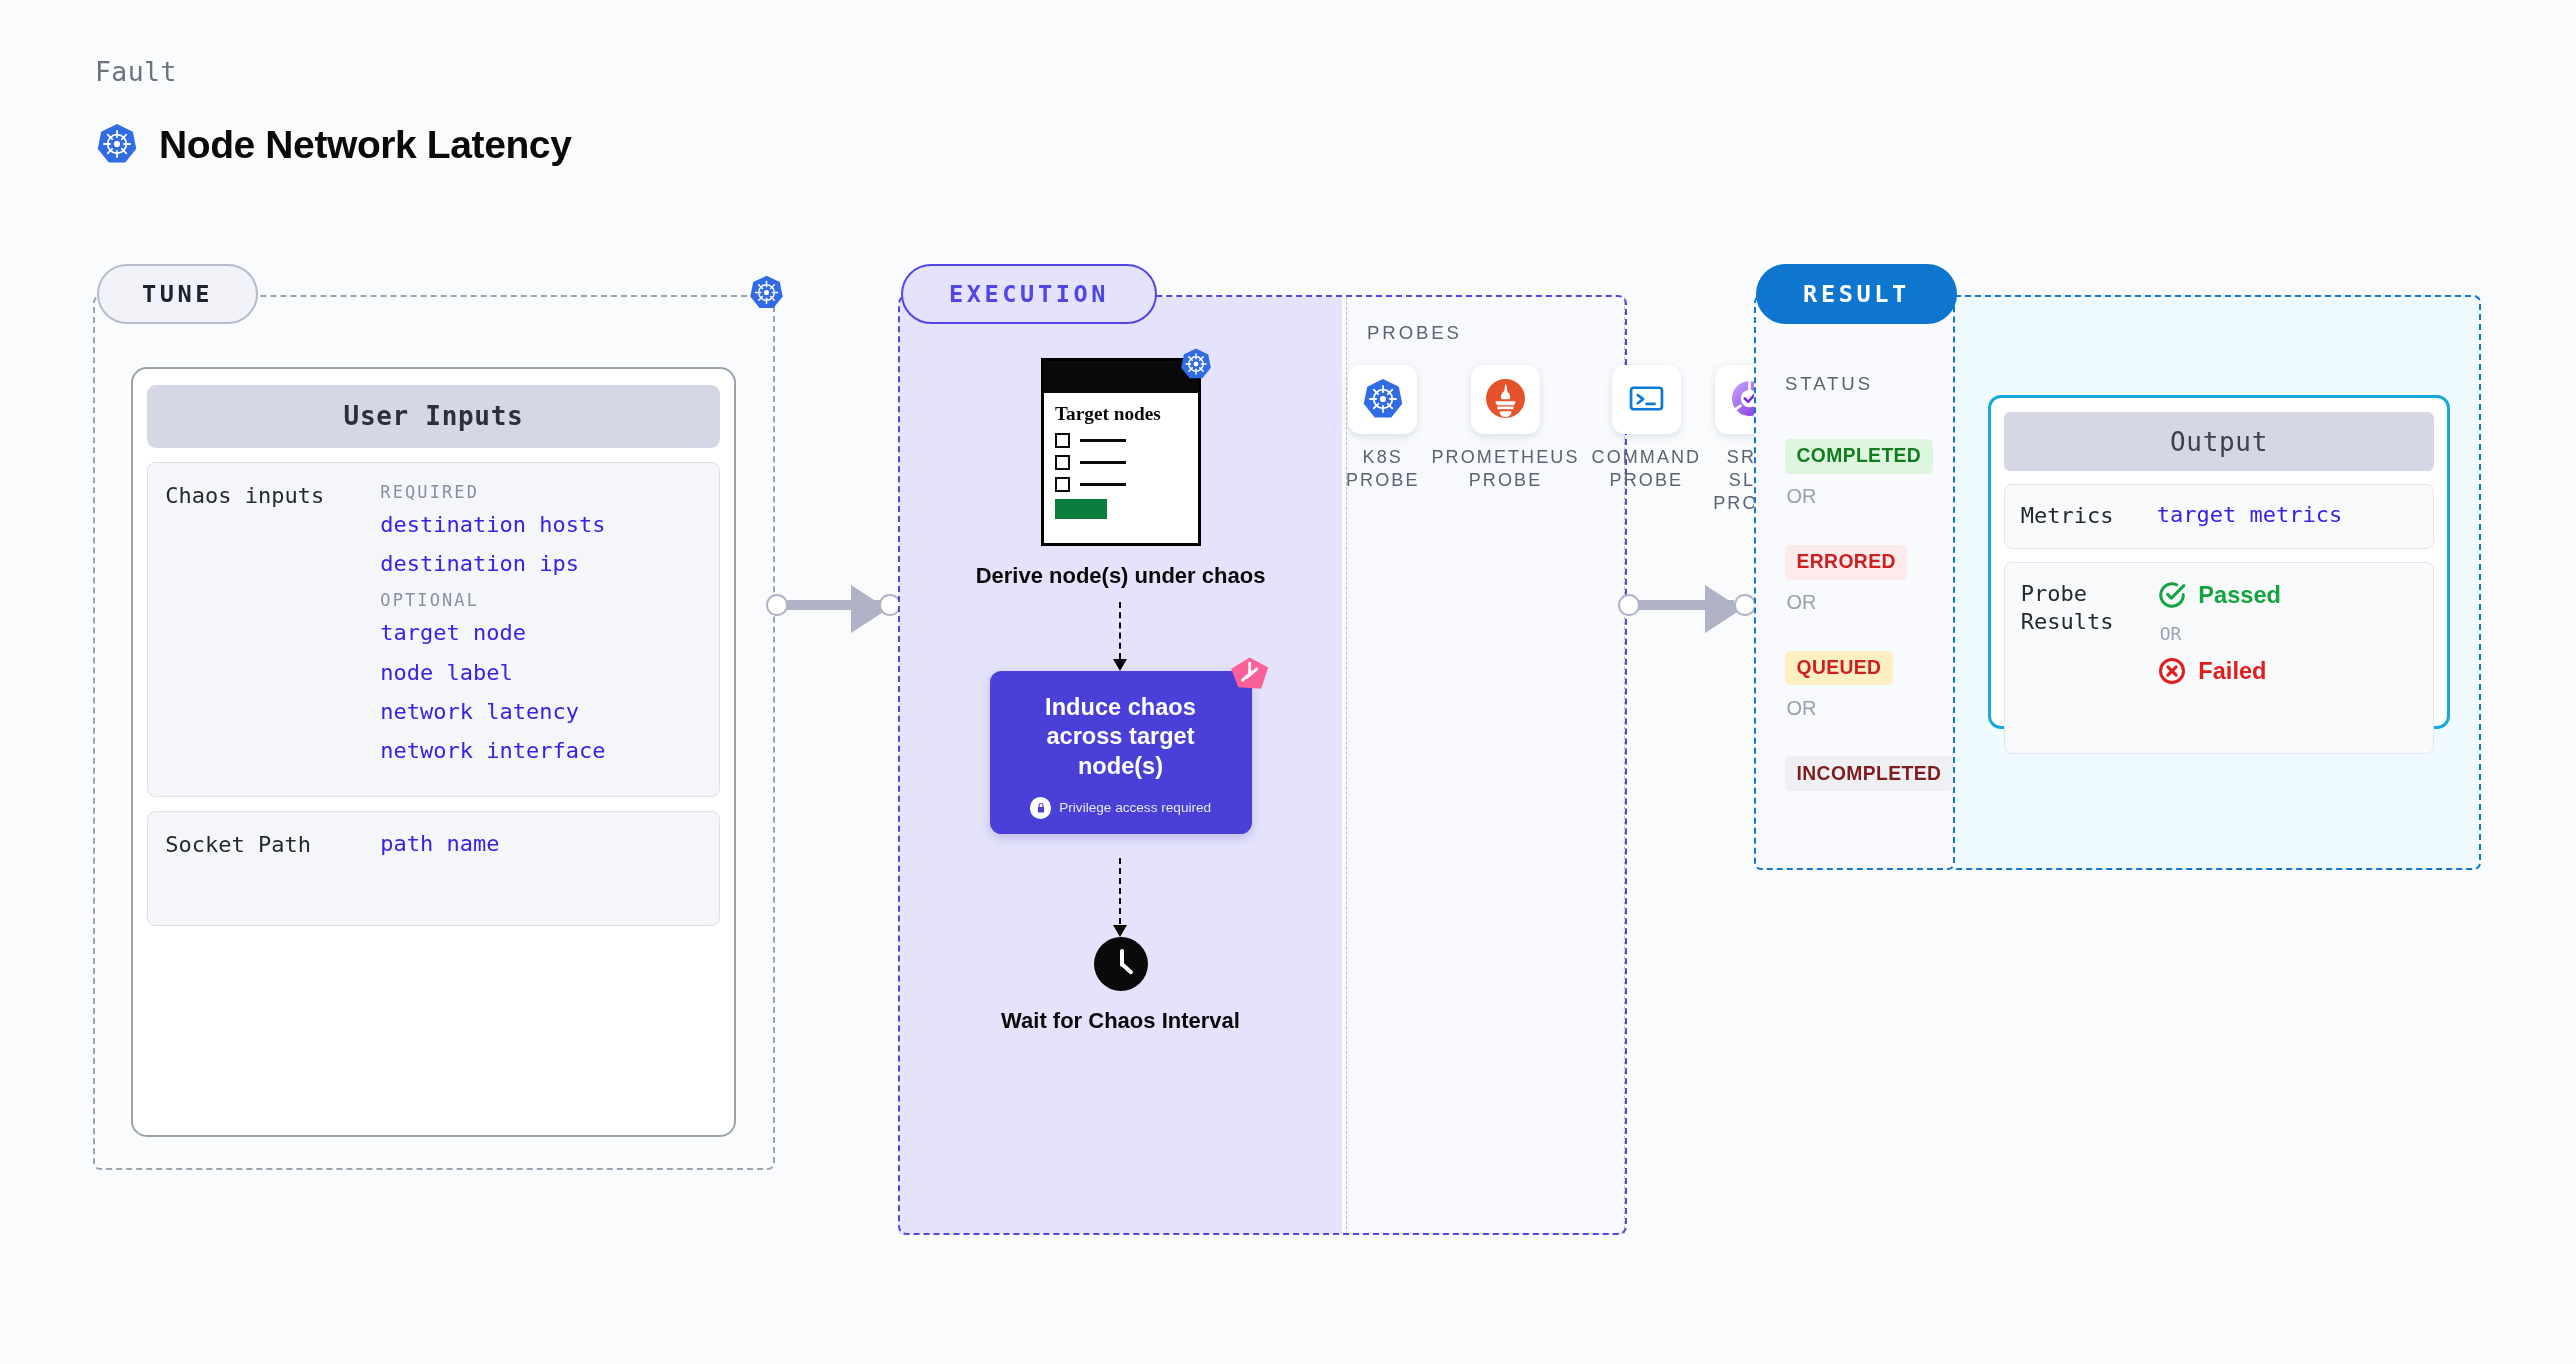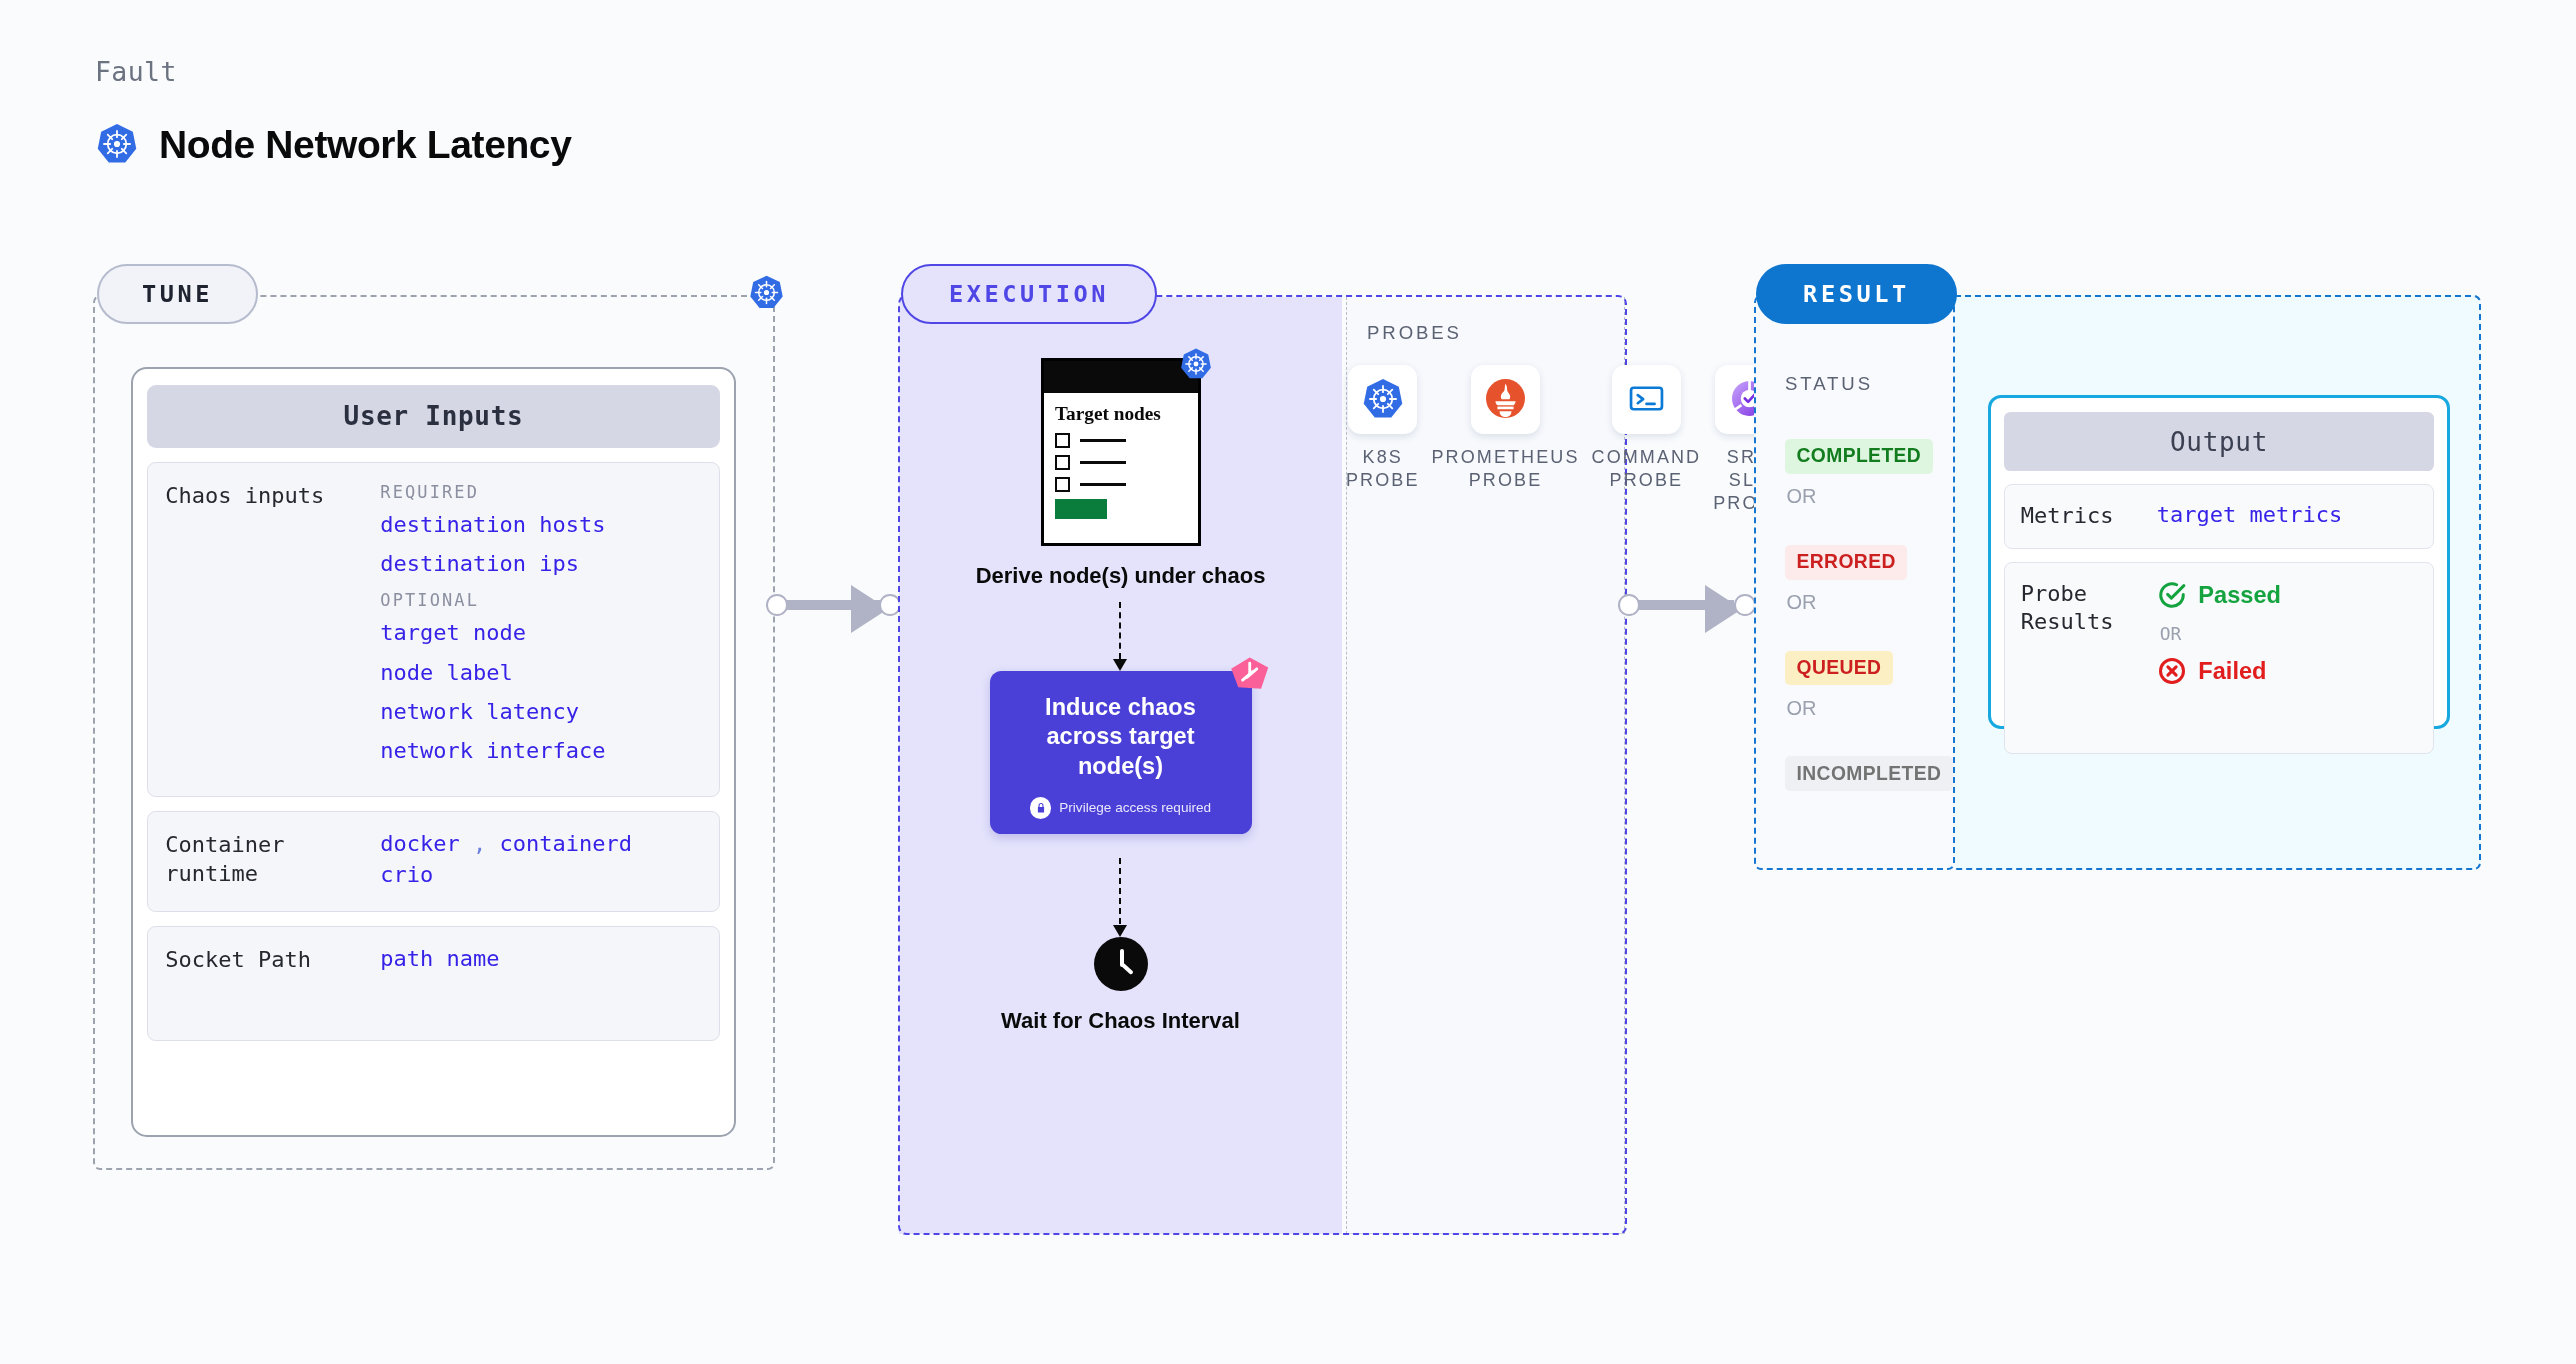--- a/index.html
+++ b/index.html
@@ -387,31 +387,20 @@
         <div class="in-val">destination hosts</div>
         <div class="in-val">destination ips</div>
         <div class="in-group-title gap-top">OPTIONAL</div>
         <div class="in-val">target node</div>
         <div class="in-val">node label</div>
         <div class="in-val">network latency</div>
         <div class="in-val">network interface</div>
       </div>
     </div>
 
-    <div class="in-box">
-      <div class="in-label">Container runtime</div>
-      <div class="in-values">
-        <div class="in-val tight">
-          <span>docker</span>
-          <span class="in-sep">,</span>
-          <span>containerd</span>
-        </div>
-        <div class="in-val tight">crio</div>
-      </div>
-    </div>
 
     <div class="in-box" style="min-height:115px;">
       <div class="in-label">Socket Path</div>
       <div class="in-values">
         <div class="in-val">path name</div>
       </div>
     </div>
   </div>
 
   <div class="conn" style="left:766px; top:590px; width:143px; height:31.5px;">
@@ -597,21 +586,21 @@
   <div class="pill result-pill">RESULT</div>
 
   <div class="status-title">STATUS</div>
   <div class="status-list">
     <span class="status-badge" style="background:#def6e0;color:#127c1f;">COMPLETED</span>
     <span class="or-text">OR</span>
     <span class="status-badge" style="background:#fdeaea;color:#cc2020;">ERRORED</span>
     <span class="or-text">OR</span>
     <span class="status-badge" style="background:#fcefc3;color:#cc2020;">QUEUED</span>
     <span class="or-text">OR</span>
-    <span class="status-badge" style="background:#eef0f4;color:#737373;">INCOMPLETED</span>
+    <span class="status-badge" style="background:#eef0f4;color:#7f1d1d;">INCOMPLETED</span>
   </div>
 
   <div class="output-card">
     <div class="out-header">Output</div>
 
     <div class="out-box">
       <div class="out-label">Metrics</div>
       <div class="out-val">target metrics</div>
     </div>
 

